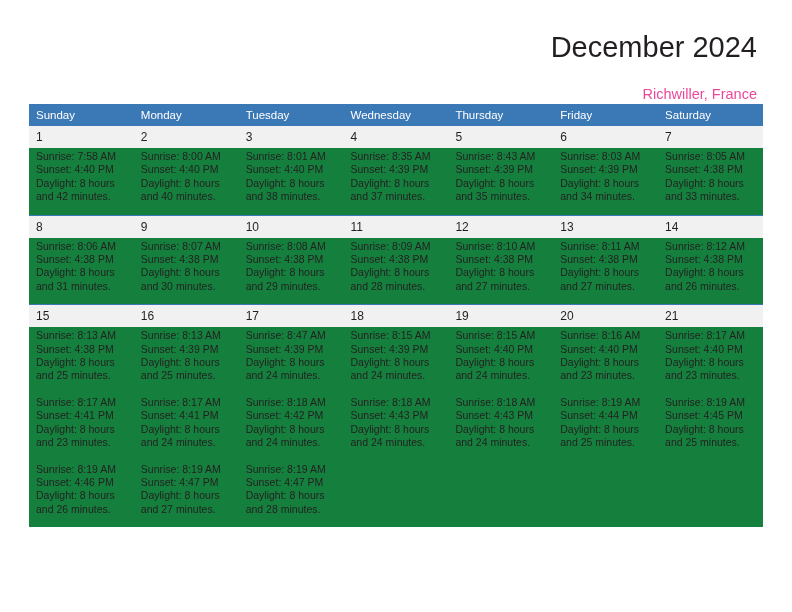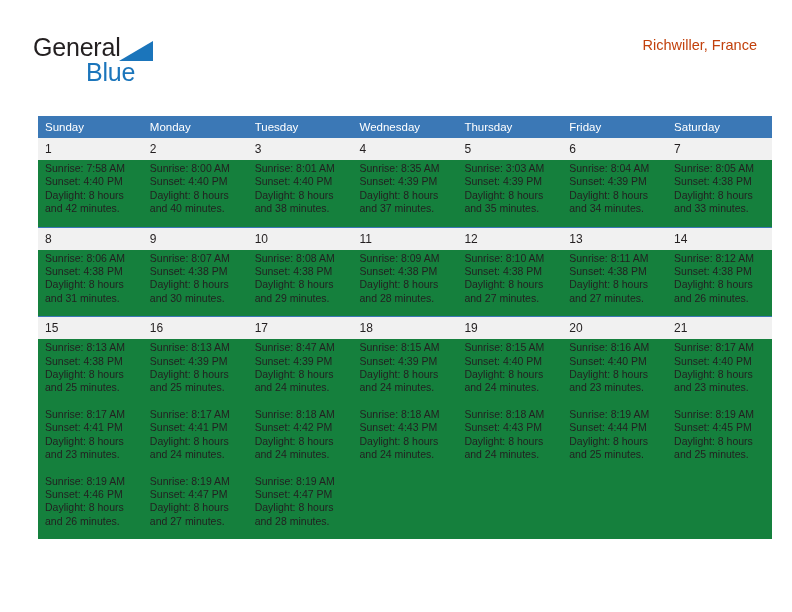--- a/index.html
+++ b/index.html
@@ -76,31 +76,30 @@
     font-size: 29px;
     line-height: 34px;
     color: #231f20;
     font-weight: normal;
     margin: 0;
     letter-spacing: 0px;
   }
   .cal-subtitle {
     font-size: 14.5px;
     line-height: 20px;
-    margin-top: 5px;
-    color: #c2410c;
+    margin-top: 20px;
+    color: #ec4899;
   }
 
   
   .calendar {
     position: absolute;
-    left: 38px;
+    left: 29px;
     top: 104px;
     width: 734px;
-    margin-top: 12px;
   }
   table.cal {
     border-collapse: collapse;
     width: 734px;
     table-layout: fixed;
   }
   table.cal th {
     background: #3b78b6;
     color: #ffffff;
     font-weight: normal;
@@ -135,27 +134,23 @@
     white-space: nowrap;
   }
 </style>
 </head>
 <body>
 
 <div class="page">
 
   <div class="top">
 
-    <div class="brand">
-      <span class="brand-general">General</span>
-      <span class="brand-mark"></span>
-      <span class="brand-blue">Blue</span>
-    </div>
 
     <div class="title-wrap">
+      <h1 class="cal-title">December 2024</h1>
       <div class="cal-subtitle">Richwiller, France</div>
     </div>
 
   </div>
 
   <div class="calendar">
     <table class="cal">
       <colgroup>
         <col style="width:14.2857%">
           <col style="width:14.2857%">
@@ -206,27 +201,27 @@
             <span class="info-line">Daylight: 8 hours</span>
             <span class="info-line">and 38 minutes.</span>
           </td>
           <td>
             <span class="info-line">Sunrise: 8:35 AM</span>
             <span class="info-line">Sunset: 4:39 PM</span>
             <span class="info-line">Daylight: 8 hours</span>
             <span class="info-line">and 37 minutes.</span>
           </td>
           <td>
-            <span class="info-line">Sunrise: 3:03 AM</span>
+            <span class="info-line">Sunrise: 8:43 AM</span>
             <span class="info-line">Sunset: 4:39 PM</span>
             <span class="info-line">Daylight: 8 hours</span>
             <span class="info-line">and 35 minutes.</span>
           </td>
           <td>
-            <span class="info-line">Sunrise: 8:04 AM</span>
+            <span class="info-line">Sunrise: 8:03 AM</span>
             <span class="info-line">Sunset: 4:39 PM</span>
             <span class="info-line">Daylight: 8 hours</span>
             <span class="info-line">and 34 minutes.</span>
           </td>
           <td>
             <span class="info-line">Sunrise: 8:05 AM</span>
             <span class="info-line">Sunset: 4:38 PM</span>
             <span class="info-line">Daylight: 8 hours</span>
             <span class="info-line">and 33 minutes.</span>
           </td>

